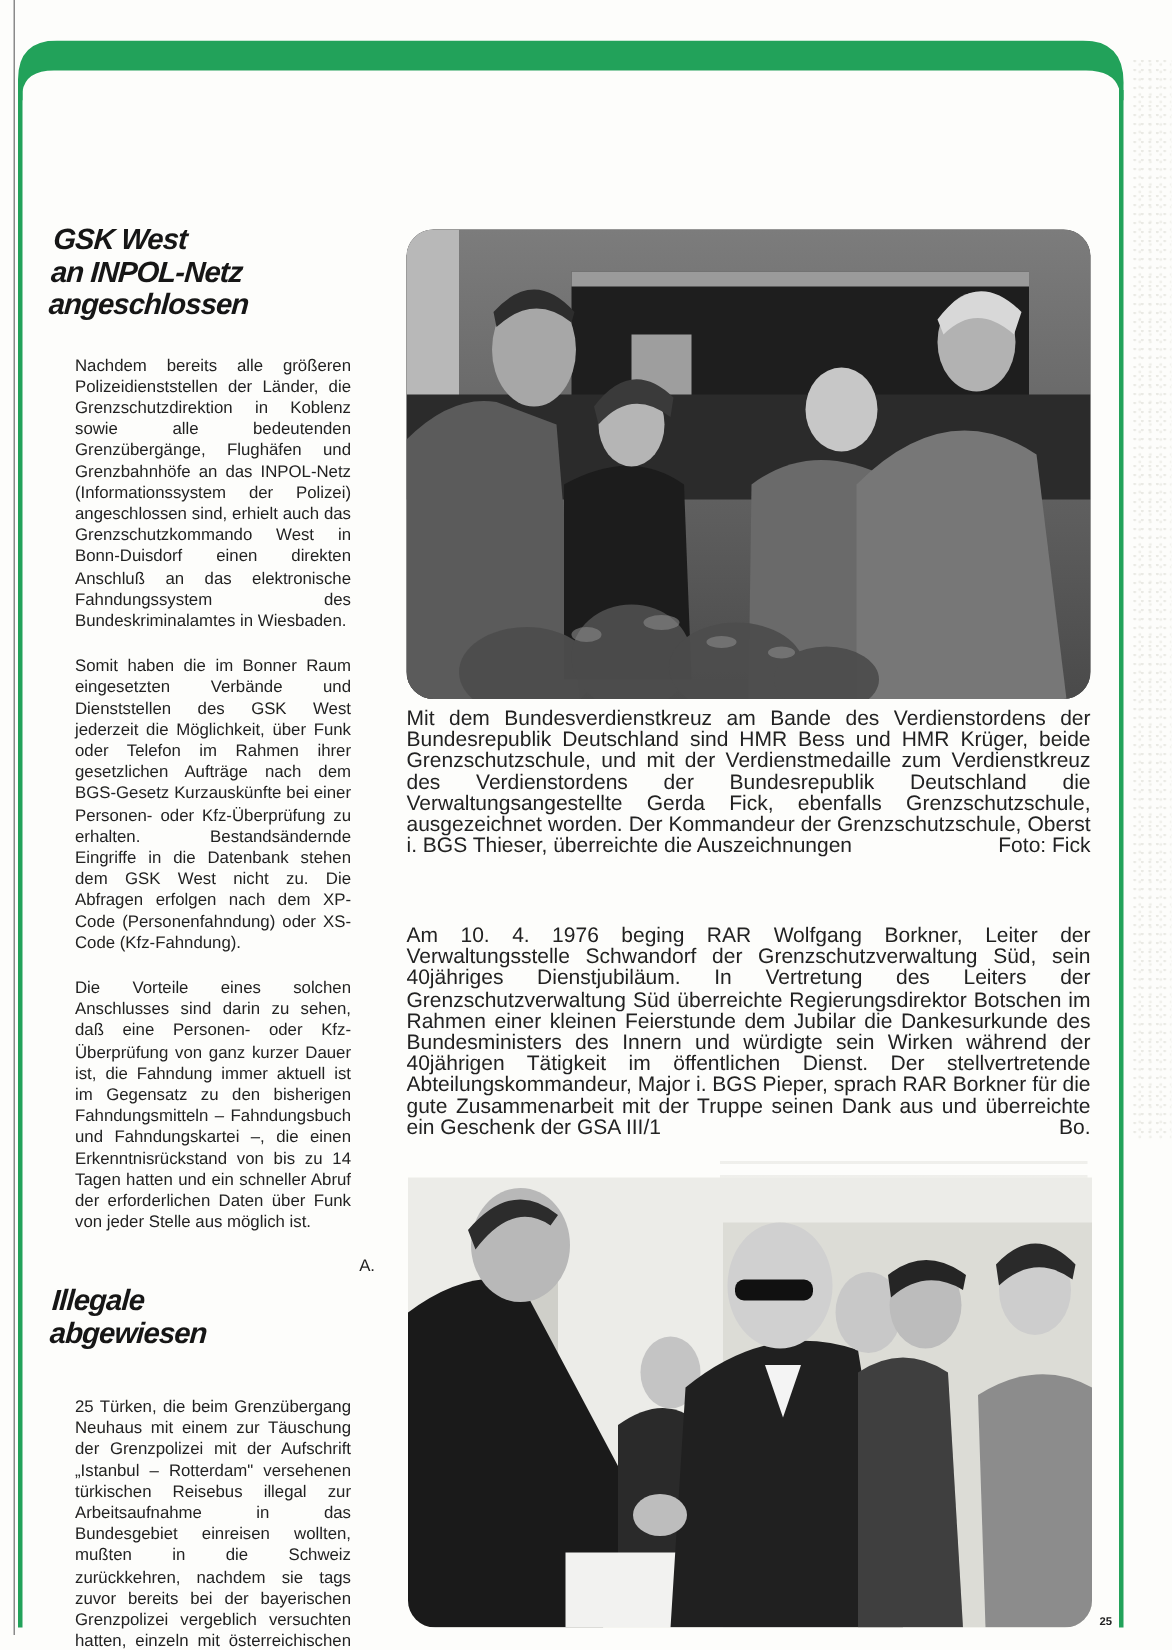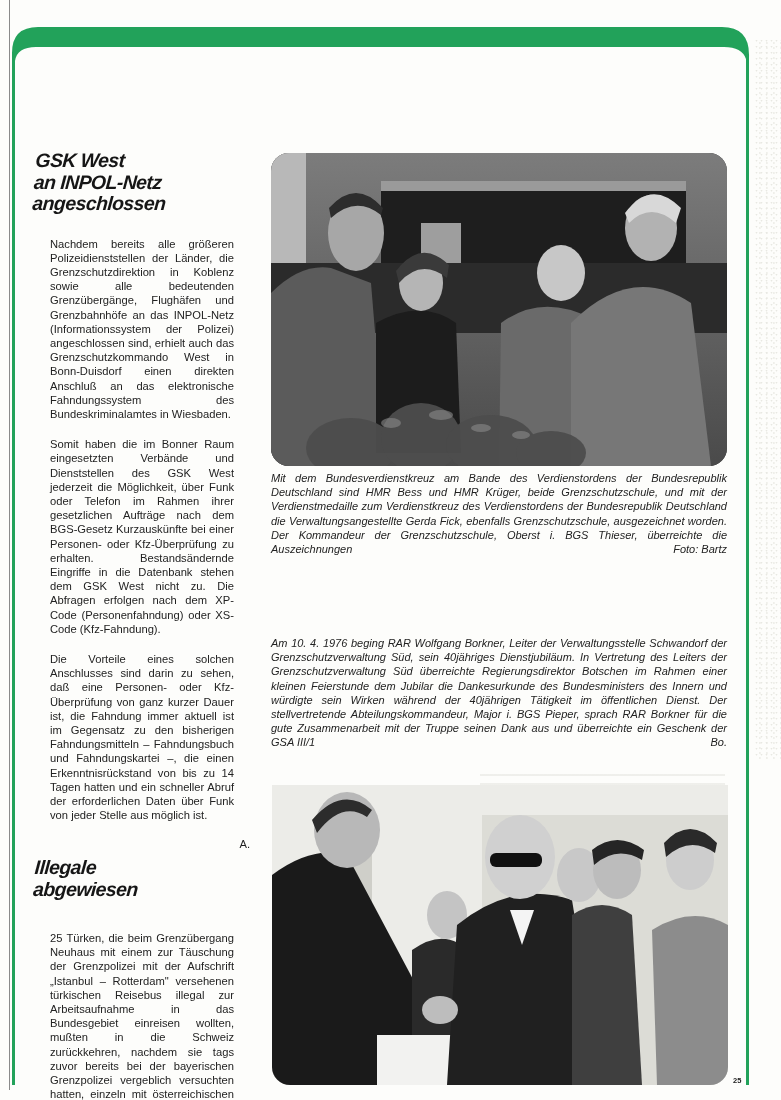--- a/index.html
+++ b/index.html
@@ -41,21 +41,21 @@
     color: #222;
   }
   .sign { text-align: right; font-size: 11.2px; margin-top: 2px; }
   
   .photo {
     position: absolute; overflow: hidden; background: #3a3a3a;
   }
   .photo1 { left: 271px; top: 153px; width: 456px; height: 313px; border-radius: 18px; }
   .photo2 { left: 272px; top: 785px; width: 456px; height: 300px; border-radius: 0 0 18px 18px; }
   .caption {
-    position: absolute; left: 271px; width: 456px; font-style: italic; font-size: 11px;
+    position: absolute; left: 271px; width: 456px; font-size: 14px;
     line-height: 14.2px; text-align: justify; color: #222;
   }
   .caption .credit { float: right; }
   .page-number {
     position: absolute; left: 733px; top: 1076px; font-size: 7.5px; font-weight: 700; color: #222;
   }
   .ghost-text {
     position: absolute; left: 480px; top: 770px; width: 245px; height: 45px;
     background: repeating-linear-gradient(180deg, transparent 0 4px, #e6e6e1 4px 6px, transparent 6px 9px);
     opacity: 0.6;
@@ -125,24 +125,24 @@
       <ellipse cx="120" cy="270" rx="10" ry="5"></ellipse>
       <ellipse cx="170" cy="262" rx="12" ry="5"></ellipse>
       <ellipse cx="210" cy="275" rx="10" ry="4"></ellipse>
       <ellipse cx="250" cy="282" rx="9" ry="4"></ellipse>
     </g>
   </svg>
 </div>
 
 <div class="caption" style="top:471px;">
   <span>Mit dem Bundesverdienstkreuz am Bande des Verdienstordens der Bundesrepublik Deutschland sind HMR Bess und HMR Krüger, beide Grenzschutzschule, und mit der Verdienstmedaille zum Verdienstkreuz des Verdienstordens der Bundesrepublik Deutschland die Verwaltungsangestellte Gerda Fick, ebenfalls Grenzschutzschule, ausgezeichnet worden. Der Kommandeur der Grenzschutzschule, Oberst i. BGS Thieser, überreichte die Auszeichnungen</span>
-  <span class="credit">Foto: Bartz</span>
+  <span class="credit">Foto: Fick</span>
 </div>
 
-<div class="caption" style="top:636px;">
+<div class="caption" style="top:616px;">
   <span>Am 10. 4. 1976 beging RAR Wolfgang Borkner, Leiter der Verwaltungsstelle Schwan­dorf der Grenzschutzverwaltung Süd, sein 40jähriges Dienstjubiläum. In Vertretung des Leiters der Grenzschutzverwaltung Süd überreichte Regierungsdirektor Bot­schen im Rahmen einer kleinen Feierstunde dem Jubilar die Dankesurkunde des Bundesministers des Innern und würdigte sein Wirken während der 40jährigen Tä­tigkeit im öffentlichen Dienst. Der stellvertretende Abteilungskommandeur, Major i. BGS Pieper, sprach RAR Borkner für die gute Zusammenarbeit mit der Truppe sei­nen Dank aus und überreichte ein Geschenk der GSA III/1</span>
   <span class="credit">Bo.</span>
 </div>
 
 <div class="ghost-text"></div>
 
 <div class="col-left" style="top:857px;">
   <h1 class="headline">
     <span>Illegale</span><br>
     <span>abgewiesen</span>

